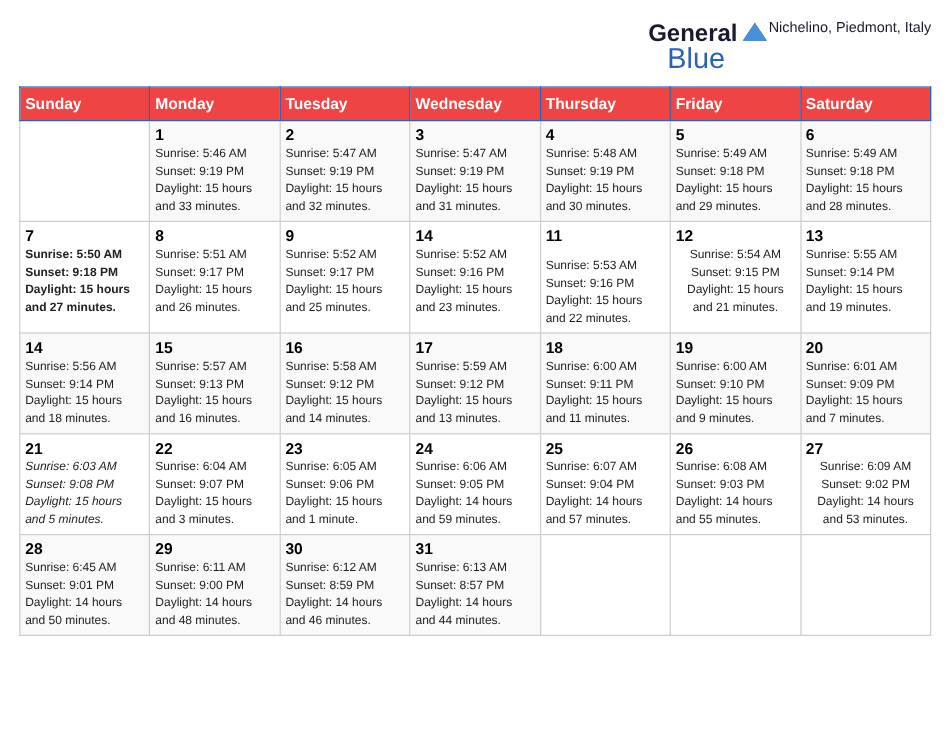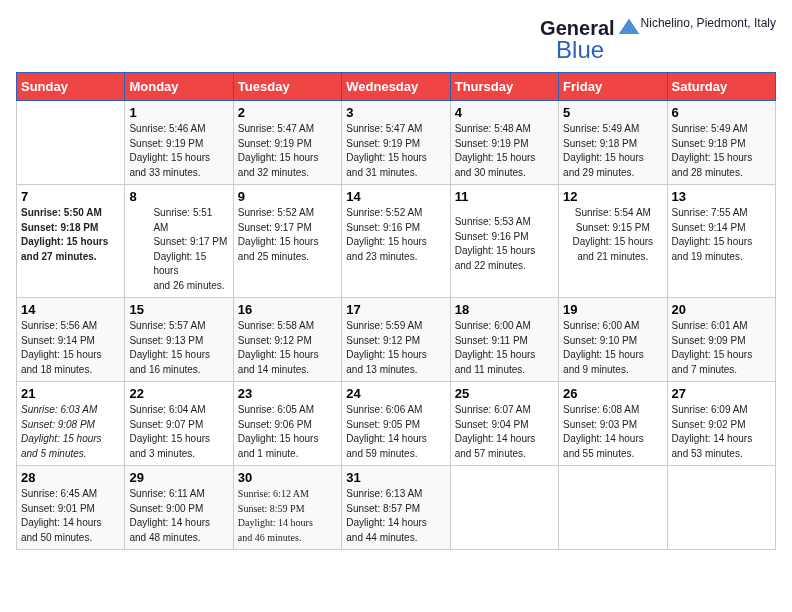--- a/index.html
+++ b/index.html
@@ -165,21 +165,21 @@
       <tr>
         <td>
           <span class="day-number">7</span>
           <div class="day-info" style="white-space: pre-line; font-weight: bold;">Sunrise: 5:50 AM
 Sunset: 9:18 PM
 Daylight: 15 hours
 and 27 minutes.</div>
         </td>
         <td>
           <span class="day-number">8</span>
-          <div class="day-info" style="white-space: pre-line; margin-left: 24px;">Sunrise: 5:51 AM
+          <div class="day-info" style="white-space: pre-line;">Sunrise: 5:51 AM
 Sunset: 9:17 PM
 Daylight: 15 hours
 and 26 minutes.</div>
         </td>
         <td>
           <span class="day-number">9</span>
           <div class="day-info" style="white-space: pre-line;">Sunrise: 5:52 AM
 Sunset: 9:17 PM
 Daylight: 15 hours
 and 25 minutes.</div>
@@ -200,21 +200,21 @@
         </td>
         <td>
           <span class="day-number">12</span>
           <div class="day-info" style="white-space: pre-line; text-align: center;">Sunrise: 5:54 AM
 Sunset: 9:15 PM
 Daylight: 15 hours
 and 21 minutes.</div>
         </td>
         <td>
           <span class="day-number">13</span>
-          <div class="day-info" style="white-space: pre-line;">Sunrise: 7:55 AM
+          <div class="day-info" style="white-space: pre-line;">Sunrise: 5:55 AM
 Sunset: 9:14 PM
 Daylight: 15 hours
 and 19 minutes.</div>
         </td>
       </tr>
       <tr>
         <td>
           <span class="day-number">14</span>
           <div class="day-info" style="white-space: pre-line;">Sunrise: 5:56 AM
 Sunset: 9:14 PM
@@ -302,21 +302,21 @@
         </td>
         <td>
           <span class="day-number">26</span>
           <div class="day-info" style="white-space: pre-line;">Sunrise: 6:08 AM
 Sunset: 9:03 PM
 Daylight: 14 hours
 and 55 minutes.</div>
         </td>
         <td>
           <span class="day-number">27</span>
-          <div class="day-info" style="white-space: pre-line;">Sunrise: 6:09 AM
+          <div class="day-info" style="white-space: pre-line; text-align: center;">Sunrise: 6:09 AM
 Sunset: 9:02 PM
 Daylight: 14 hours
 and 53 minutes.</div>
         </td>
       </tr>
       <tr>
         <td>
           <span class="day-number">28</span>
           <div class="day-info" style="white-space: pre-line;">Sunrise: 6:45 AM
 Sunset: 9:01 PM
@@ -325,21 +325,21 @@
         </td>
         <td>
           <span class="day-number">29</span>
           <div class="day-info" style="white-space: pre-line;">Sunrise: 6:11 AM
 Sunset: 9:00 PM
 Daylight: 14 hours
 and 48 minutes.</div>
         </td>
         <td>
           <span class="day-number">30</span>
-          <div class="day-info" style="white-space: pre-line; font-family: Liberation Serif, serif;">Sunrise: 6:12 AM
+          <div class="day-info" style="white-space: pre-line;">Sunrise: 6:12 AM
 Sunset: 8:59 PM
 Daylight: 14 hours
 and 46 minutes.</div>
         </td>
         <td>
           <span class="day-number">31</span>
           <div class="day-info" style="white-space: pre-line;">Sunrise: 6:13 AM
 Sunset: 8:57 PM
 Daylight: 14 hours
 and 44 minutes.</div>

